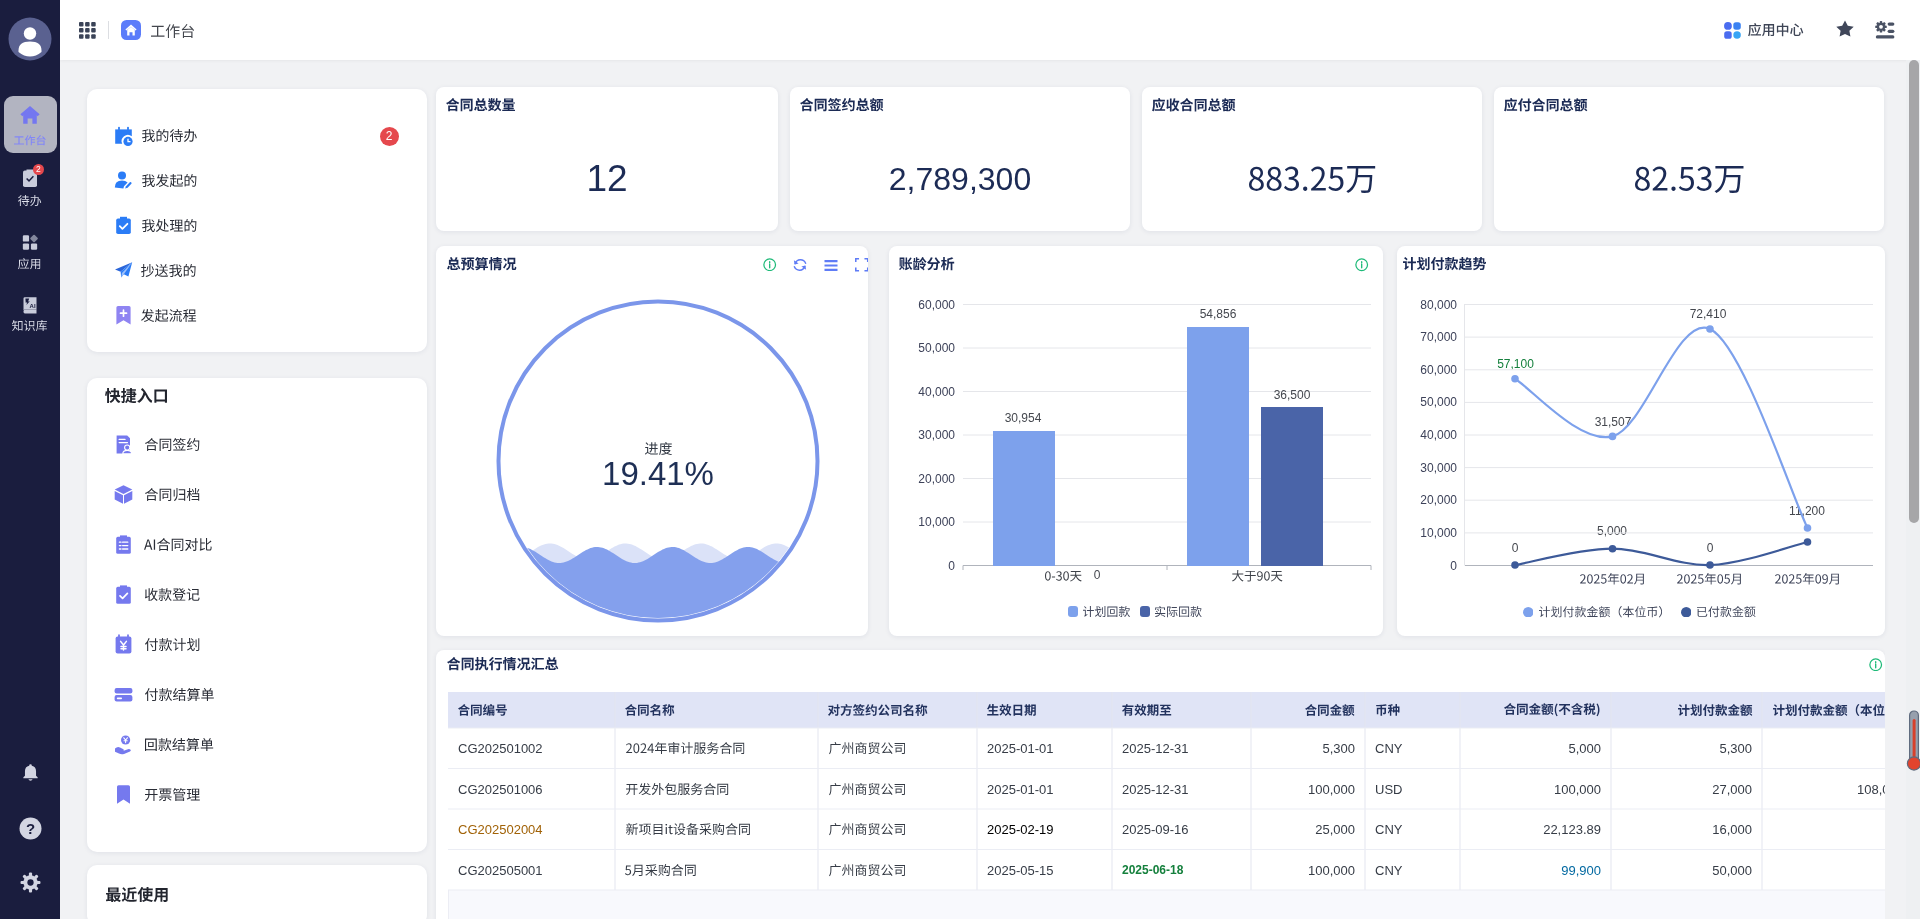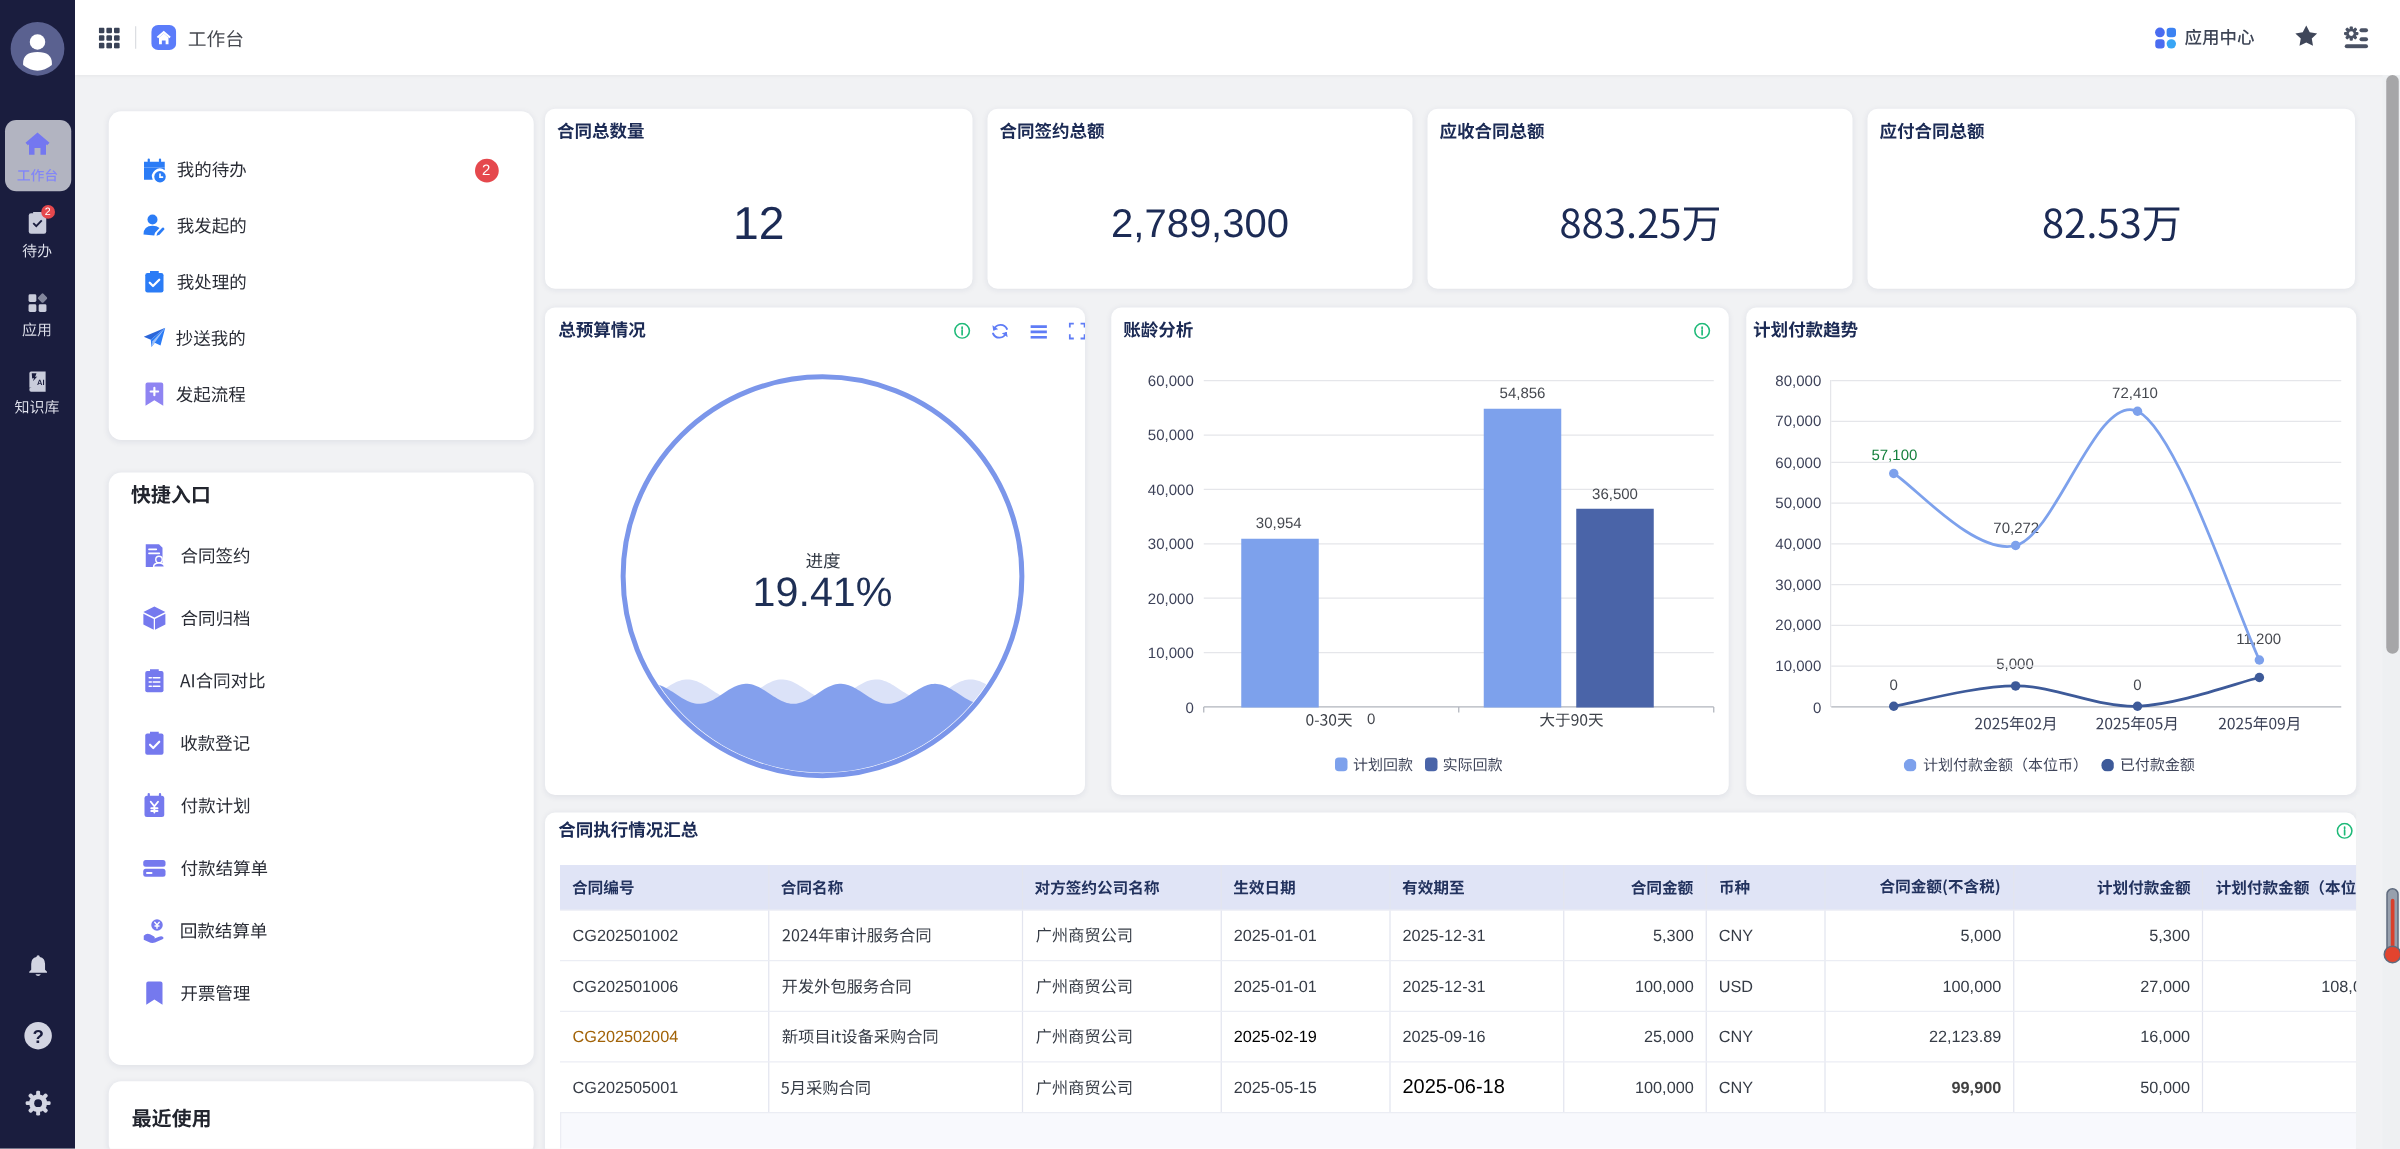--- a/index.html
+++ b/index.html
@@ -369,21 +369,21 @@
 <div style="position:absolute;right:463px;top:565.5px;transform:translateY(-50%);font-size:12px;color:#3d4259;font-weight:400;z-index:3;white-space:nowrap">0</div>
 <div style="position:absolute;right:463px;top:532.875px;transform:translateY(-50%);font-size:12px;color:#3d4259;font-weight:400;z-index:3;white-space:nowrap">10,000</div>
 <div style="position:absolute;right:463px;top:500.25px;transform:translateY(-50%);font-size:12px;color:#3d4259;font-weight:400;z-index:3;white-space:nowrap">20,000</div>
 <div style="position:absolute;right:463px;top:467.625px;transform:translateY(-50%);font-size:12px;color:#3d4259;font-weight:400;z-index:3;white-space:nowrap">30,000</div>
 <div style="position:absolute;right:463px;top:435.0px;transform:translateY(-50%);font-size:12px;color:#3d4259;font-weight:400;z-index:3;white-space:nowrap">40,000</div>
 <div style="position:absolute;right:463px;top:402.375px;transform:translateY(-50%);font-size:12px;color:#3d4259;font-weight:400;z-index:3;white-space:nowrap">50,000</div>
 <div style="position:absolute;right:463px;top:369.75px;transform:translateY(-50%);font-size:12px;color:#3d4259;font-weight:400;z-index:3;white-space:nowrap">60,000</div>
 <div style="position:absolute;right:463px;top:337.125px;transform:translateY(-50%);font-size:12px;color:#3d4259;font-weight:400;z-index:3;white-space:nowrap">70,000</div>
 <div style="position:absolute;right:463px;top:304.5px;transform:translateY(-50%);font-size:12px;color:#3d4259;font-weight:400;z-index:3;white-space:nowrap">80,000</div>
 <div style="position:absolute;left:1515.5px;top:364px;transform:translateX(-50%) translateY(-50%);font-size:12px;color:#15803d;font-weight:400;z-index:3;white-space:nowrap">57,100</div>
-<div style="position:absolute;left:1613px;top:422px;transform:translateX(-50%) translateY(-50%);font-size:12px;color:#45484f;font-weight:400;z-index:3;white-space:nowrap">70,272</div>
+<div style="position:absolute;left:1613px;top:422px;transform:translateX(-50%) translateY(-50%);font-size:12px;color:#45484f;font-weight:400;z-index:3;white-space:nowrap">31,507</div>
 <div style="position:absolute;left:1708px;top:314px;transform:translateX(-50%) translateY(-50%);font-size:12px;color:#45484f;font-weight:400;z-index:3;white-space:nowrap">72,410</div>
 <div style="position:absolute;left:1515px;top:547.5px;transform:translateX(-50%) translateY(-50%);font-size:12px;color:#45484f;font-weight:400;z-index:3;white-space:nowrap">0</div>
 <div style="position:absolute;left:1612px;top:531px;transform:translateX(-50%) translateY(-50%);font-size:12px;color:#45484f;font-weight:400;z-index:3;white-space:nowrap">5,000</div>
 <div style="position:absolute;left:1710px;top:547.5px;transform:translateX(-50%) translateY(-50%);font-size:12px;color:#45484f;font-weight:400;z-index:3;white-space:nowrap">0</div>
 <div style="position:absolute;left:1807px;top:511px;transform:translateX(-50%) translateY(-50%);font-size:12px;color:#45484f;font-weight:400;z-index:3;white-space:nowrap">11,200</div>
 <svg class="t" style="left:1578.5px;top:572.2px;z-index:3" width="65.9" height="13.6" viewBox="-0.5 -11.5 65.9 13.6">
     <path d="M0.6 0V-0.7Q2 -1.9 2.9 -3Q3.8 -4 4.3 -4.9Q4.7 -5.8 4.7 -6.6Q4.7 -7.1 4.6 -7.5Q4.4 -7.9 4 -8.2Q3.6 -8.4 3.1 -8.4Q2.5 -8.4 2 -8.1Q1.5 -7.8 1.2 -7.3L0.5 -8Q1.1 -8.6 1.7 -9Q2.3 -9.3 3.2 -9.3Q4 -9.3 4.6 -9Q5.2 -8.7 5.5 -8.1Q5.9 -7.5 5.9 -6.6Q5.9 -5.7 5.4 -4.8Q5 -3.9 4.2 -2.9Q3.3 -1.9 2.3 -0.9Q2.6 -0.9 3 -1Q3.4 -1 3.8 -1H6.3V0ZM10.4 0.2Q9.5 0.2 8.9 -0.4Q8.3 -0.9 7.9 -2Q7.6 -3 7.6 -4.6Q7.6 -6.2 7.9 -7.3Q8.3 -8.3 8.9 -8.8Q9.5 -9.3 10.4 -9.3Q11.3 -9.3 11.9 -8.8Q12.6 -8.3 12.9 -7.2Q13.3 -6.2 13.3 -4.6Q13.3 -3 12.9 -2Q12.6 -0.9 11.9 -0.4Q11.3 0.2 10.4 0.2ZM10.4 -0.8Q10.9 -0.8 11.3 -1.2Q11.7 -1.6 11.9 -2.4Q12.2 -3.3 12.2 -4.6Q12.2 -6 11.9 -6.8Q11.7 -7.6 11.3 -8Q10.9 -8.4 10.4 -8.4Q9.9 -8.4 9.5 -8Q9.1 -7.6 8.9 -6.8Q8.7 -6 8.7 -4.6Q8.7 -3.3 8.9 -2.4Q9.1 -1.6 9.5 -1.2Q9.9 -0.8 10.4 -0.8ZM14.4 0V-0.7Q15.9 -1.9 16.8 -3Q17.7 -4 18.2 -4.9Q18.6 -5.8 18.6 -6.6Q18.6 -7.1 18.4 -7.5Q18.3 -7.9 17.9 -8.2Q17.5 -8.4 16.9 -8.4Q16.4 -8.4 15.9 -8.1Q15.4 -7.8 15 -7.3L14.4 -8Q14.9 -8.6 15.6 -9Q16.2 -9.3 17.1 -9.3Q17.9 -9.3 18.5 -9Q19.1 -8.7 19.4 -8.1Q19.7 -7.5 19.7 -6.6Q19.7 -5.7 19.3 -4.8Q18.8 -3.9 18 -2.9Q17.2 -1.9 16.1 -0.9Q16.5 -0.9 16.9 -1Q17.3 -1 17.6 -1H20.2V0ZM24.1 0.2Q23.4 0.2 22.8 -0Q22.3 -0.2 21.9 -0.5Q21.5 -0.7 21.2 -1.1L21.7 -1.8Q22 -1.5 22.3 -1.3Q22.6 -1.1 23 -0.9Q23.5 -0.8 24 -0.8Q24.5 -0.8 25 -1Q25.4 -1.3 25.7 -1.8Q25.9 -2.3 25.9 -2.9Q25.9 -3.9 25.4 -4.5Q24.9 -5 24 -5Q23.6 -5 23.2 -4.9Q22.9 -4.8 22.5 -4.5L21.9 -4.9L22.2 -9.2H26.6V-8.2H23.2L22.9 -5.5Q23.3 -5.7 23.6 -5.8Q23.9 -5.9 24.3 -5.9Q25.1 -5.9 25.7 -5.6Q26.3 -5.3 26.7 -4.6Q27.1 -4 27.1 -3Q27.1 -2 26.7 -1.3Q26.2 -0.6 25.5 -0.2Q24.9 0.2 24.1 0.2ZM31.2 -10.5 32.2 -10.3Q31.8 -9.4 31.3 -8.5Q30.9 -7.6 30.3 -6.9Q29.8 -6.2 29.2 -5.6Q29.1 -5.7 29 -5.8Q28.8 -5.9 28.7 -6Q28.5 -6.1 28.4 -6.2Q29 -6.7 29.5 -7.4Q30 -8.1 30.5 -8.9Q30.9 -9.7 31.2 -10.5ZM31 -9H39.1V-8.1H30.6ZM30.4 -6.2H38.8V-5.3H31.3V-2.3H30.4ZM28.3 -2.8H39.7V-1.9H28.3ZM34.2 -8.5H35.1V1H34.2ZM43.7 0.2Q42.9 0.2 42.2 -0.4Q41.6 -0.9 41.2 -2Q40.9 -3 40.9 -4.6Q40.9 -6.2 41.2 -7.3Q41.6 -8.3 42.2 -8.8Q42.9 -9.3 43.7 -9.3Q44.6 -9.3 45.2 -8.8Q45.9 -8.3 46.2 -7.2Q46.6 -6.2 46.6 -4.6Q46.6 -3 46.2 -2Q45.9 -0.9 45.2 -0.4Q44.6 0.2 43.7 0.2ZM43.7 -0.8Q44.2 -0.8 44.6 -1.2Q45 -1.6 45.3 -2.4Q45.5 -3.3 45.5 -4.6Q45.5 -6 45.3 -6.8Q45 -7.6 44.6 -8Q44.2 -8.4 43.7 -8.4Q43.2 -8.4 42.8 -8Q42.4 -7.6 42.2 -6.8Q42 -6 42 -4.6Q42 -3.3 42.2 -2.4Q42.4 -1.6 42.8 -1.2Q43.2 -0.8 43.7 -0.8ZM47.7 0V-0.7Q49.2 -1.9 50.1 -3Q51 -4 51.5 -4.9Q51.9 -5.8 51.9 -6.6Q51.9 -7.1 51.8 -7.5Q51.6 -7.9 51.2 -8.2Q50.8 -8.4 50.3 -8.4Q49.7 -8.4 49.2 -8.1Q48.7 -7.8 48.3 -7.3L47.7 -8Q48.2 -8.6 48.9 -9Q49.5 -9.3 50.4 -9.3Q51.2 -9.3 51.8 -9Q52.4 -8.7 52.7 -8.1Q53.1 -7.5 53.1 -6.6Q53.1 -5.7 52.6 -4.8Q52.2 -3.9 51.3 -2.9Q50.5 -1.9 49.5 -0.9Q49.8 -0.9 50.2 -1Q50.6 -1 51 -1H53.5V0ZM57.3 -9.8H63.8V-8.9H57.3ZM57.3 -6.8H63.9V-5.9H57.3ZM57.2 -3.8H63.8V-2.9H57.2ZM56.7 -9.8H57.7V-6Q57.7 -5.2 57.6 -4.2Q57.5 -3.3 57.2 -2.4Q57 -1.4 56.5 -0.6Q56 0.3 55.2 1Q55.1 0.9 55 0.8Q54.9 0.6 54.7 0.5Q54.6 0.4 54.5 0.3Q55.2 -0.3 55.7 -1.1Q56.1 -1.9 56.4 -2.7Q56.6 -3.6 56.6 -4.4Q56.7 -5.2 56.7 -6ZM63.4 -9.8H64.4V-0.4Q64.4 0.1 64.2 0.4Q64.1 0.6 63.7 0.8Q63.4 0.9 62.7 0.9Q62.1 0.9 61.1 0.9Q61 0.8 61 0.6Q60.9 0.4 60.8 0.3Q60.8 0.1 60.7 -0Q61.2 -0 61.7 -0Q62.2 -0 62.5 -0Q62.9 -0 63 -0Q63.2 -0 63.3 -0.1Q63.4 -0.2 63.4 -0.4Z" fill="#3c4257"></path>
   </svg>
 <svg class="t" style="left:1676.2px;top:572.2px;z-index:3" width="65.9" height="13.6" viewBox="-0.5 -11.5 65.9 13.6">
     <path d="M0.6 0V-0.7Q2 -1.9 2.9 -3Q3.8 -4 4.3 -4.9Q4.7 -5.8 4.7 -6.6Q4.7 -7.1 4.6 -7.5Q4.4 -7.9 4 -8.2Q3.6 -8.4 3.1 -8.4Q2.5 -8.4 2 -8.1Q1.5 -7.8 1.2 -7.3L0.5 -8Q1.1 -8.6 1.7 -9Q2.3 -9.3 3.2 -9.3Q4 -9.3 4.6 -9Q5.2 -8.7 5.5 -8.1Q5.9 -7.5 5.9 -6.6Q5.9 -5.7 5.4 -4.8Q5 -3.9 4.2 -2.9Q3.3 -1.9 2.3 -0.9Q2.6 -0.9 3 -1Q3.4 -1 3.8 -1H6.3V0ZM10.4 0.2Q9.5 0.2 8.9 -0.4Q8.3 -0.9 7.9 -2Q7.6 -3 7.6 -4.6Q7.6 -6.2 7.9 -7.3Q8.3 -8.3 8.9 -8.8Q9.5 -9.3 10.4 -9.3Q11.3 -9.3 11.9 -8.8Q12.6 -8.3 12.9 -7.2Q13.3 -6.2 13.3 -4.6Q13.3 -3 12.9 -2Q12.6 -0.9 11.9 -0.4Q11.3 0.2 10.4 0.2ZM10.4 -0.8Q10.9 -0.8 11.3 -1.2Q11.7 -1.6 11.9 -2.4Q12.2 -3.3 12.2 -4.6Q12.2 -6 11.9 -6.8Q11.7 -7.6 11.3 -8Q10.9 -8.4 10.4 -8.4Q9.9 -8.4 9.5 -8Q9.1 -7.6 8.9 -6.8Q8.7 -6 8.7 -4.6Q8.7 -3.3 8.9 -2.4Q9.1 -1.6 9.5 -1.2Q9.9 -0.8 10.4 -0.8ZM14.4 0V-0.7Q15.9 -1.9 16.8 -3Q17.7 -4 18.2 -4.9Q18.6 -5.8 18.6 -6.6Q18.6 -7.1 18.4 -7.5Q18.3 -7.9 17.9 -8.2Q17.5 -8.4 16.9 -8.4Q16.4 -8.4 15.9 -8.1Q15.4 -7.8 15 -7.3L14.4 -8Q14.9 -8.6 15.6 -9Q16.2 -9.3 17.1 -9.3Q17.9 -9.3 18.5 -9Q19.1 -8.7 19.4 -8.1Q19.7 -7.5 19.7 -6.6Q19.7 -5.7 19.3 -4.8Q18.8 -3.9 18 -2.9Q17.2 -1.9 16.1 -0.9Q16.5 -0.9 16.9 -1Q17.3 -1 17.6 -1H20.2V0ZM24.1 0.2Q23.4 0.2 22.8 -0Q22.3 -0.2 21.9 -0.5Q21.5 -0.7 21.2 -1.1L21.7 -1.8Q22 -1.5 22.3 -1.3Q22.6 -1.1 23 -0.9Q23.5 -0.8 24 -0.8Q24.5 -0.8 25 -1Q25.4 -1.3 25.7 -1.8Q25.9 -2.3 25.9 -2.9Q25.9 -3.9 25.4 -4.5Q24.9 -5 24 -5Q23.6 -5 23.2 -4.9Q22.9 -4.8 22.5 -4.5L21.9 -4.9L22.2 -9.2H26.6V-8.2H23.2L22.9 -5.5Q23.3 -5.7 23.6 -5.8Q23.9 -5.9 24.3 -5.9Q25.1 -5.9 25.7 -5.6Q26.3 -5.3 26.7 -4.6Q27.1 -4 27.1 -3Q27.1 -2 26.7 -1.3Q26.2 -0.6 25.5 -0.2Q24.9 0.2 24.1 0.2ZM31.2 -10.5 32.2 -10.3Q31.8 -9.4 31.3 -8.5Q30.9 -7.6 30.3 -6.9Q29.8 -6.2 29.2 -5.6Q29.1 -5.7 29 -5.8Q28.8 -5.9 28.7 -6Q28.5 -6.1 28.4 -6.2Q29 -6.7 29.5 -7.4Q30 -8.1 30.5 -8.9Q30.9 -9.7 31.2 -10.5ZM31 -9H39.1V-8.1H30.6ZM30.4 -6.2H38.8V-5.3H31.3V-2.3H30.4ZM28.3 -2.8H39.7V-1.9H28.3ZM34.2 -8.5H35.1V1H34.2ZM43.7 0.2Q42.9 0.2 42.2 -0.4Q41.6 -0.9 41.2 -2Q40.9 -3 40.9 -4.6Q40.9 -6.2 41.2 -7.3Q41.6 -8.3 42.2 -8.8Q42.9 -9.3 43.7 -9.3Q44.6 -9.3 45.2 -8.8Q45.9 -8.3 46.2 -7.2Q46.6 -6.2 46.6 -4.6Q46.6 -3 46.2 -2Q45.9 -0.9 45.2 -0.4Q44.6 0.2 43.7 0.2ZM43.7 -0.8Q44.2 -0.8 44.6 -1.2Q45 -1.6 45.3 -2.4Q45.5 -3.3 45.5 -4.6Q45.5 -6 45.3 -6.8Q45 -7.6 44.6 -8Q44.2 -8.4 43.7 -8.4Q43.2 -8.4 42.8 -8Q42.4 -7.6 42.2 -6.8Q42 -6 42 -4.6Q42 -3.3 42.2 -2.4Q42.4 -1.6 42.8 -1.2Q43.2 -0.8 43.7 -0.8ZM50.5 0.2Q49.7 0.2 49.2 -0Q48.7 -0.2 48.3 -0.5Q47.8 -0.7 47.5 -1.1L48.1 -1.8Q48.4 -1.5 48.7 -1.3Q49 -1.1 49.4 -0.9Q49.8 -0.8 50.3 -0.8Q50.9 -0.8 51.3 -1Q51.8 -1.3 52 -1.8Q52.3 -2.3 52.3 -2.9Q52.3 -3.9 51.8 -4.5Q51.3 -5 50.4 -5Q49.9 -5 49.6 -4.9Q49.3 -4.8 48.9 -4.5L48.3 -4.9L48.6 -9.2H53V-8.2H49.6L49.3 -5.5Q49.6 -5.7 50 -5.8Q50.3 -5.9 50.7 -5.9Q51.5 -5.9 52.1 -5.6Q52.7 -5.3 53.1 -4.6Q53.5 -4 53.5 -3Q53.5 -2 53 -1.3Q52.6 -0.6 51.9 -0.2Q51.2 0.2 50.5 0.2ZM57.3 -9.8H63.8V-8.9H57.3ZM57.3 -6.8H63.9V-5.9H57.3ZM57.2 -3.8H63.8V-2.9H57.2ZM56.7 -9.8H57.7V-6Q57.7 -5.2 57.6 -4.2Q57.5 -3.3 57.2 -2.4Q57 -1.4 56.5 -0.6Q56 0.3 55.2 1Q55.1 0.9 55 0.8Q54.9 0.6 54.7 0.5Q54.6 0.4 54.5 0.3Q55.2 -0.3 55.7 -1.1Q56.1 -1.9 56.4 -2.7Q56.6 -3.6 56.6 -4.4Q56.7 -5.2 56.7 -6ZM63.4 -9.8H64.4V-0.4Q64.4 0.1 64.2 0.4Q64.1 0.6 63.7 0.8Q63.4 0.9 62.7 0.9Q62.1 0.9 61.1 0.9Q61 0.8 61 0.6Q60.9 0.4 60.8 0.3Q60.8 0.1 60.7 -0Q61.2 -0 61.7 -0Q62.2 -0 62.5 -0Q62.9 -0 63 -0Q63.2 -0 63.3 -0.1Q63.4 -0.2 63.4 -0.4Z" fill="#3c4257"></path>
@@ -501,24 +501,24 @@
 <div style="position:absolute;right:319px;top:829.3px;transform:translateY(-50%);font-size:13px;color:#363c46;font-weight:400;z-index:3;white-space:nowrap">22,123.89</div>
 <div style="position:absolute;right:168px;top:829.3px;transform:translateY(-50%);font-size:13px;color:#363c46;font-weight:400;z-index:3;white-space:nowrap">16,000</div>
 <div style="position:absolute;left:458px;top:869.8px;transform:translateY(-50%);font-size:13px;color:#363c46;font-weight:400;z-index:3;white-space:nowrap">CG202505001</div>
 <svg class="t" style="left:624.4px;top:862.8px;z-index:3" width="72.7" height="14.0" viewBox="-0.6 -12.0 72.7 14.0">
     <path d="M3.4 0.2Q2.7 0.2 2.1 -0Q1.5 -0.2 1.1 -0.5Q0.7 -0.8 0.4 -1.1L0.9 -1.9Q1.2 -1.6 1.6 -1.4Q1.9 -1.1 2.3 -1Q2.7 -0.8 3.3 -0.8Q3.9 -0.8 4.3 -1.1Q4.8 -1.4 5 -1.9Q5.3 -2.4 5.3 -3.1Q5.3 -4.1 4.8 -4.7Q4.2 -5.2 3.3 -5.2Q2.9 -5.2 2.5 -5.1Q2.2 -4.9 1.8 -4.7L1.1 -5.1L1.4 -9.5H6.1V-8.5H2.5L2.2 -5.8Q2.5 -5.9 2.9 -6Q3.2 -6.1 3.6 -6.1Q4.4 -6.1 5.1 -5.8Q5.7 -5.5 6.1 -4.8Q6.5 -4.2 6.5 -3.1Q6.5 -2.1 6.1 -1.3Q5.6 -0.6 4.9 -0.2Q4.2 0.2 3.4 0.2ZM10.5 -10.2H17.3V-9.3H10.5ZM10.5 -7.1H17.3V-6.2H10.5ZM10.4 -4H17.3V-3H10.4ZM9.9 -10.2H10.9V-6.2Q10.9 -5.4 10.8 -4.4Q10.7 -3.5 10.5 -2.5Q10.2 -1.5 9.7 -0.6Q9.2 0.3 8.3 1.1Q8.3 0.9 8.1 0.8Q8 0.7 7.9 0.5Q7.7 0.4 7.6 0.3Q8.4 -0.3 8.8 -1.2Q9.3 -2 9.5 -2.8Q9.8 -3.7 9.8 -4.6Q9.9 -5.4 9.9 -6.2ZM16.9 -10.2H17.9V-0.4Q17.9 0.1 17.7 0.4Q17.6 0.7 17.2 0.8Q16.8 0.9 16.2 1Q15.5 1 14.4 1Q14.4 0.8 14.3 0.6Q14.3 0.5 14.2 0.3Q14.1 0.1 14 -0Q14.6 -0 15.1 -0Q15.6 -0 15.9 -0Q16.3 -0 16.5 -0Q16.7 -0 16.8 -0.1Q16.9 -0.2 16.9 -0.4ZM30.6 -9 31.6 -8.6Q31.3 -8 30.9 -7.5Q30.6 -6.9 30.2 -6.3Q29.8 -5.8 29.5 -5.4L28.7 -5.7Q29 -6.2 29.4 -6.7Q29.8 -7.3 30.1 -7.9Q30.4 -8.5 30.6 -9ZM22.1 -8.1 22.9 -8.4Q23.3 -7.9 23.7 -7.2Q24.1 -6.6 24.2 -6L23.3 -5.7Q23.2 -6.2 22.8 -6.9Q22.5 -7.5 22.1 -8.1ZM25.6 -8.6 26.5 -8.9Q26.7 -8.5 26.9 -8.1Q27 -7.6 27.2 -7.2Q27.3 -6.8 27.3 -6.5L26.4 -6.2Q26.3 -6.7 26.1 -7.3Q25.9 -8 25.6 -8.6ZM26.2 -6H27.2V1H26.2ZM21 -4.9H32.5V-3.9H21ZM31 -10.8 31.8 -9.9Q30.8 -9.7 29.5 -9.6Q28.3 -9.4 27 -9.3Q25.6 -9.2 24.3 -9.1Q22.9 -9 21.6 -9Q21.6 -9.1 21.6 -9.3Q21.6 -9.5 21.5 -9.6Q21.5 -9.8 21.4 -9.9Q22.7 -9.9 24 -10Q25.3 -10.1 26.6 -10.2Q27.9 -10.3 29 -10.5Q30.1 -10.6 31 -10.8ZM25.9 -4.5 26.7 -4.2Q26.3 -3.4 25.7 -2.7Q25 -2 24.3 -1.4Q23.6 -0.8 22.9 -0.3Q22.1 0.2 21.4 0.5Q21.3 0.4 21.2 0.3Q21.1 0.1 20.9 -0.1Q20.8 -0.2 20.7 -0.3Q21.4 -0.6 22.1 -1.1Q22.9 -1.5 23.6 -2.1Q24.3 -2.6 24.9 -3.3Q25.5 -3.9 25.9 -4.5ZM27.5 -4.5Q27.9 -3.9 28.5 -3.3Q29.1 -2.7 29.8 -2.1Q30.5 -1.5 31.3 -1.1Q32 -0.6 32.8 -0.3Q32.7 -0.2 32.5 -0.1Q32.4 0.1 32.3 0.2Q32.1 0.4 32 0.5Q31.3 0.2 30.5 -0.3Q29.8 -0.8 29.1 -1.5Q28.4 -2.1 27.7 -2.8Q27.1 -3.5 26.6 -4.2ZM36 -8.2H36.8V-4.8Q36.8 -4.1 36.7 -3.3Q36.6 -2.6 36.4 -1.8Q36.1 -1 35.6 -0.3Q35.1 0.4 34.3 1Q34.2 0.9 34 0.7Q33.8 0.5 33.7 0.4Q34.5 -0.1 35 -0.7Q35.5 -1.4 35.7 -2.1Q35.9 -2.8 36 -3.5Q36 -4.2 36 -4.8ZM36.6 -1.5 37.3 -2Q37.6 -1.6 37.9 -1.2Q38.3 -0.8 38.6 -0.4Q38.9 -0 39.1 0.3L38.4 0.8Q38.2 0.5 37.9 0.1Q37.6 -0.3 37.3 -0.7Q36.9 -1.2 36.6 -1.5ZM34.3 -10.1H38.6V-2.3H37.8V-9.3H35V-2.3H34.3ZM40.6 -10.9 41.6 -10.7Q41.3 -9.8 41 -8.9Q40.7 -8.1 40.3 -7.3Q39.9 -6.5 39.4 -5.9Q39.3 -6 39.2 -6.1Q39 -6.2 38.9 -6.4Q38.7 -6.5 38.6 -6.5Q39.1 -7.1 39.4 -7.8Q39.8 -8.5 40.1 -9.3Q40.4 -10.1 40.6 -10.9ZM40.5 -8.9H44.8V-8H40.1ZM44.4 -8.9H45.3Q45.3 -8.9 45.3 -8.8Q45.3 -8.7 45.3 -8.5Q45.3 -8.4 45.3 -8.4Q45.3 -6 45.2 -4.5Q45.1 -2.9 45 -1.9Q45 -0.9 44.8 -0.3Q44.7 0.2 44.5 0.5Q44.3 0.7 44.1 0.9Q43.9 1 43.6 1Q43.3 1 42.8 1Q42.4 1 41.9 1Q41.9 0.8 41.8 0.5Q41.8 0.2 41.6 0Q42.1 0.1 42.6 0.1Q43 0.1 43.2 0.1Q43.4 0.1 43.5 0.1Q43.6 0 43.7 -0.1Q43.8 -0.3 43.9 -0.8Q44 -1.3 44.1 -2.3Q44.2 -3.3 44.3 -4.9Q44.3 -6.4 44.4 -8.6ZM39.5 -1.8 39.5 -2.5 39.9 -2.8 43.1 -3.4Q43.1 -3.2 43.1 -3Q43.2 -2.8 43.2 -2.7Q42.1 -2.4 41.4 -2.3Q40.7 -2.1 40.3 -2Q40 -1.9 39.8 -1.9Q39.6 -1.8 39.5 -1.8ZM39.5 -1.8Q39.5 -1.9 39.5 -2Q39.4 -2.2 39.3 -2.3Q39.3 -2.5 39.2 -2.6Q39.4 -2.6 39.5 -2.9Q39.6 -3.1 39.8 -3.4Q39.9 -3.6 40.1 -4.2Q40.3 -4.7 40.5 -5.5Q40.7 -6.2 40.8 -7L41.7 -6.7Q41.6 -5.9 41.3 -5.1Q41 -4.3 40.7 -3.6Q40.4 -2.9 40.1 -2.3V-2.3Q40.1 -2.3 40 -2.2Q39.9 -2.2 39.8 -2.1Q39.7 -2 39.6 -1.9Q39.5 -1.8 39.5 -1.8ZM41.9 -5 42.6 -5.2Q42.9 -4.7 43.1 -4.1Q43.3 -3.5 43.5 -3Q43.7 -2.4 43.7 -2L43 -1.7Q42.9 -2.2 42.8 -2.7Q42.6 -3.3 42.4 -3.9Q42.2 -4.5 41.9 -5ZM49.4 -6.7H56V-5.8H49.4ZM49.2 -0.6H56.2V0.3H49.2ZM48.8 -4.2H56.8V1H55.8V-3.3H49.7V1H48.8ZM52.9 -11 53.8 -10.5Q53.1 -9.4 52.1 -8.5Q51.1 -7.5 49.9 -6.7Q48.7 -5.9 47.4 -5.4Q47.3 -5.6 47.1 -5.8Q46.9 -6.1 46.7 -6.2Q48 -6.7 49.1 -7.4Q50.3 -8.2 51.3 -9.1Q52.3 -9.9 52.9 -11ZM53.1 -10.2Q54.3 -8.9 55.7 -8Q57.2 -7.1 58.8 -6.4Q58.6 -6.2 58.4 -6Q58.2 -5.7 58.1 -5.5Q57 -6 56 -6.6Q55 -7.3 54.1 -8Q53.2 -8.8 52.3 -9.8ZM62.4 -8H69V-7.1H62.4ZM63.1 -5.7H64V-0.7H63.1ZM63.6 -5.7H68.3V-1.6H63.6V-2.4H67.4V-4.9H63.6ZM60.4 -10.2H70.7V-9.3H61.3V1.1H60.4ZM70.1 -10.2H71.1V-0.2Q71.1 0.3 71 0.5Q70.8 0.8 70.5 0.9Q70.3 1 69.7 1Q69.2 1.1 68.4 1Q68.4 0.9 68.3 0.7Q68.2 0.6 68.2 0.4Q68.1 0.2 68 0.1Q68.6 0.1 69.1 0.1Q69.7 0.1 69.8 0.1Q70 0.1 70.1 0Q70.1 -0 70.1 -0.2Z" fill="#363c46"></path>
   </svg>
 <svg class="t" style="left:827.5px;top:862.7px;z-index:3" width="78.0" height="14.1" viewBox="-0.5 -12.0 78.0 14.1">
     <path d="M2.3 -8.9H12.2V-8H2.3ZM1.9 -8.9H2.9V-5.2Q2.9 -4.5 2.8 -3.7Q2.8 -2.8 2.6 -2Q2.4 -1.1 2.1 -0.3Q1.8 0.5 1.3 1.2Q1.2 1.1 1.1 0.9Q0.9 0.8 0.8 0.7Q0.6 0.5 0.5 0.5Q1.1 -0.4 1.4 -1.3Q1.7 -2.3 1.8 -3.3Q1.9 -4.3 1.9 -5.2ZM6.1 -10.7 7.1 -10.9Q7.3 -10.5 7.5 -10Q7.7 -9.4 7.8 -9.1L6.8 -8.8Q6.7 -9.2 6.5 -9.7Q6.3 -10.3 6.1 -10.7ZM16.1 -10.7H17V-6.7Q17 -5.7 17 -4.6Q16.9 -3.6 16.6 -2.6Q16.4 -1.6 15.8 -0.7Q15.3 0.2 14.4 1Q14.4 0.9 14.2 0.8Q14.1 0.6 14 0.5Q13.8 0.4 13.7 0.3Q14.5 -0.5 15 -1.3Q15.5 -2.1 15.7 -3Q15.9 -3.9 16 -4.8Q16.1 -5.8 16.1 -6.7ZM19.8 -10.4H20.7V0.1H19.8ZM23.7 -10.7H24.6V0.9H23.7ZM14.6 -7.7 15.4 -7.5Q15.3 -6.9 15.1 -6.2Q15 -5.6 14.7 -5Q14.5 -4.4 14.2 -3.9L13.4 -4.3Q13.7 -4.7 13.9 -5.3Q14.2 -5.9 14.3 -6.5Q14.5 -7.1 14.6 -7.7ZM17.4 -7.2 18.2 -7.5Q18.4 -7 18.6 -6.4Q18.8 -5.8 19 -5.2Q19.1 -4.7 19.2 -4.3L18.3 -3.9Q18.3 -4.3 18.1 -4.9Q18 -5.5 17.8 -6.1Q17.6 -6.7 17.4 -7.2ZM21 -7.3 21.8 -7.6Q22.1 -7.1 22.4 -6.5Q22.7 -6 22.9 -5.4Q23.2 -4.9 23.3 -4.4L22.5 -4Q22.3 -4.4 22.1 -5Q21.9 -5.6 21.6 -6.2Q21.3 -6.7 21 -7.3ZM27.5 -6.8H37.1V-6H28.5V1H27.5ZM36.6 -6.8H37.5V-0Q37.5 0.3 37.4 0.5Q37.3 0.7 37 0.8Q36.7 0.9 36.2 0.9Q35.7 1 34.8 1Q34.8 0.8 34.7 0.6Q34.6 0.4 34.5 0.2Q34.9 0.2 35.3 0.2Q35.7 0.2 35.9 0.2Q36.2 0.2 36.3 0.2Q36.5 0.2 36.5 0.2Q36.6 0.1 36.6 -0ZM30.6 -3.6H34.9V-0.6H30.6V-1.4H34V-2.9H30.6ZM30.1 -3.6H30.9V-0H30.1ZM26.8 -9.5H38.2V-8.7H26.8ZM29.6 -8.4 30.4 -8.7Q30.7 -8.3 30.9 -7.9Q31.1 -7.5 31.3 -7.2L30.4 -6.8Q30.2 -7.1 30 -7.6Q29.8 -8 29.6 -8.4ZM34.6 -8.6 35.6 -8.3Q35.3 -7.8 34.9 -7.3Q34.6 -6.7 34.3 -6.4L33.5 -6.6Q33.6 -6.9 33.9 -7.2Q34.1 -7.6 34.3 -7.9Q34.4 -8.3 34.6 -8.6ZM31.7 -10.7 32.7 -11Q32.9 -10.6 33.1 -10.1Q33.3 -9.6 33.4 -9.3L32.4 -9Q32.3 -9.3 32.1 -9.8Q31.9 -10.3 31.7 -10.7ZM33.3 -5.3 33.8 -5.8Q34.3 -5.6 34.8 -5.2Q35.2 -4.9 35.7 -4.5Q36.1 -4.2 36.4 -3.9L35.8 -3.2Q35.5 -3.5 35.1 -3.9Q34.7 -4.2 34.2 -4.6Q33.7 -5 33.3 -5.3ZM31.1 -5.8 31.9 -5.4Q31.5 -5 31.1 -4.6Q30.7 -4.2 30.2 -3.8Q29.7 -3.5 29.3 -3.2Q29.3 -3.3 29.2 -3.4Q29.1 -3.6 29 -3.7Q28.9 -3.9 28.9 -4Q29.4 -4.3 30.1 -4.8Q30.7 -5.3 31.1 -5.8ZM44.5 -10.9 44.9 -10.1Q44.4 -9.9 43.7 -9.8Q43 -9.7 42.3 -9.6Q41.6 -9.5 41 -9.4Q41 -9.6 40.9 -9.8Q40.8 -10 40.7 -10.2Q41.4 -10.2 42.1 -10.3Q42.7 -10.4 43.4 -10.6Q44 -10.7 44.5 -10.9ZM43 -8.7 43.8 -9Q44 -8.6 44.3 -8.2Q44.6 -7.7 44.8 -7.2Q45 -6.8 45.2 -6.4L44.4 -6Q44.2 -6.4 44 -6.9Q43.8 -7.3 43.5 -7.8Q43.3 -8.3 43 -8.7ZM45.4 -10.3H50.2V-9.5H45.4ZM49.9 -10.3H50.9Q50.9 -10.3 50.8 -10.1Q50.8 -10 50.8 -9.9Q50.8 -8.7 50.7 -7.9Q50.6 -7.2 50.5 -6.8Q50.3 -6.4 50.2 -6.2Q50 -6 49.8 -5.9Q49.7 -5.9 49.4 -5.9Q49.2 -5.8 48.8 -5.8Q48.4 -5.8 48 -5.9Q48 -6.1 47.9 -6.3Q47.9 -6.5 47.8 -6.7Q48.2 -6.7 48.5 -6.7Q48.9 -6.6 49 -6.6Q49.3 -6.6 49.4 -6.8Q49.5 -6.9 49.6 -7.2Q49.7 -7.6 49.8 -8.3Q49.9 -9 49.9 -10.1ZM47.3 -10.1H48.2Q48.1 -9 47.9 -8.1Q47.6 -7.2 47.1 -6.6Q46.5 -5.9 45.5 -5.5Q45.4 -5.7 45.3 -5.9Q45.1 -6.1 45 -6.2Q45.9 -6.6 46.4 -7.1Q46.8 -7.7 47.1 -8.4Q47.3 -9.1 47.3 -10.1ZM40.7 -5.6Q40.7 -5.8 40.6 -5.9Q40.5 -6 40.4 -6.2Q40.4 -6.3 40.3 -6.4Q40.4 -6.5 40.6 -6.7Q40.7 -6.9 40.7 -7.3V-10.2H41.7V-6.6Q41.7 -6.6 41.6 -6.5Q41.5 -6.4 41.3 -6.3Q41.2 -6.2 41 -6.1Q40.9 -6 40.8 -5.9Q40.7 -5.8 40.7 -5.6ZM40.7 -5.6 40.6 -6.5 41 -6.8 44.2 -7.8Q44.2 -7.6 44.2 -7.4Q44.3 -7.1 44.3 -7Q43.2 -6.6 42.5 -6.4Q41.8 -6.1 41.5 -6Q41.1 -5.9 40.9 -5.8Q40.8 -5.7 40.7 -5.6ZM45 -3.9H46V-2.8Q46 -2.4 45.9 -2Q45.8 -1.6 45.5 -1.2Q45.2 -0.8 44.5 -0.4Q43.9 0 42.9 0.4Q42 0.8 40.5 1.1Q40.4 1 40.3 0.8Q40.2 0.7 40.1 0.5Q40 0.4 39.9 0.3Q41.3 0 42.2 -0.3Q43.2 -0.6 43.7 -0.9Q44.3 -1.2 44.5 -1.5Q44.8 -1.9 44.9 -2.2Q45 -2.5 45 -2.8ZM45.9 -0.9 46.3 -1.6Q46.9 -1.4 47.6 -1.2Q48.3 -1 48.9 -0.8Q49.6 -0.5 50.2 -0.3Q50.8 -0 51.2 0.2L50.7 1Q50.3 0.8 49.7 0.5Q49.1 0.3 48.5 0Q47.8 -0.3 47.1 -0.5Q46.5 -0.7 45.9 -0.9ZM41.4 -5.3H49.8V-1.2H48.8V-4.4H42.3V-1.1H41.4ZM59.9 -3.6 60.9 -4Q61.4 -3.3 62 -2.5Q62.6 -1.7 63.1 -0.9Q63.7 -0.2 64 0.4L63 1Q62.7 0.4 62.2 -0.4Q61.7 -1.2 61.1 -2Q60.5 -2.9 59.9 -3.6ZM56.2 -10.5 57.3 -10.3Q56.8 -9.2 56.2 -8.2Q55.6 -7.2 55 -6.4Q54.3 -5.5 53.6 -4.9Q53.5 -5 53.3 -5.1Q53.1 -5.2 53 -5.4Q52.8 -5.5 52.7 -5.6Q53.4 -6.1 54.1 -6.9Q54.7 -7.7 55.3 -8.6Q55.8 -9.6 56.2 -10.5ZM60.6 -10.6Q61 -10 61.4 -9.3Q61.9 -8.6 62.4 -7.9Q62.9 -7.2 63.5 -6.7Q64 -6.1 64.5 -5.7Q64.4 -5.6 64.2 -5.5Q64.1 -5.3 64 -5.2Q63.8 -5 63.7 -4.9Q63.2 -5.3 62.7 -6Q62.1 -6.6 61.6 -7.3Q61 -8 60.6 -8.8Q60.1 -9.5 59.7 -10.3ZM54.1 0.2Q54.1 0.1 54 -0.1Q53.9 -0.3 53.9 -0.5Q53.8 -0.7 53.7 -0.8Q54 -0.9 54.3 -1.2Q54.5 -1.5 54.9 -1.9Q55.1 -2.2 55.5 -2.7Q55.8 -3.2 56.3 -3.9Q56.7 -4.5 57.2 -5.3Q57.7 -6.1 58 -7L59.1 -6.5Q58.5 -5.4 57.8 -4.3Q57.1 -3.2 56.4 -2.2Q55.6 -1.2 54.9 -0.4V-0.4Q54.9 -0.4 54.8 -0.3Q54.6 -0.3 54.5 -0.2Q54.3 -0.1 54.2 -0Q54.1 0.1 54.1 0.2ZM54.1 0.2 54.1 -0.6 54.8 -1 62.1 -1.4Q62.1 -1.2 62.2 -1Q62.2 -0.7 62.3 -0.5Q60.5 -0.4 59.3 -0.3Q58 -0.2 57.2 -0.2Q56.3 -0.1 55.8 -0.1Q55.2 -0 54.9 0Q54.6 0.1 54.4 0.1Q54.2 0.1 54.1 0.2ZM66.1 -10.1H75.9V-9.1H66.1ZM66.2 -7.8H74.1V-6.9H66.2ZM75.6 -10.1H76.5V-0.4Q76.5 0.1 76.4 0.4Q76.3 0.6 76 0.8Q75.6 0.9 75 0.9Q74.4 1 73.5 0.9Q73.5 0.8 73.4 0.6Q73.4 0.4 73.3 0.2Q73.2 0 73.2 -0.1Q73.6 -0.1 74 -0.1Q74.5 -0.1 74.8 -0.1Q75.1 -0.1 75.2 -0.1Q75.4 -0.1 75.5 -0.2Q75.6 -0.2 75.6 -0.4ZM67.1 -5.5H68V-0.4H67.1ZM67.8 -5.5H73.2V-1.3H67.8V-2.2H72.2V-4.6H67.8Z" fill="#363c46"></path>
   </svg>
 <div style="position:absolute;left:987px;top:869.8px;transform:translateY(-50%);font-size:13px;color:#363c46;font-weight:400;z-index:3;white-space:nowrap">2025-05-15</div>
-<div style="position:absolute;left:1122px;top:869.8px;transform:translateY(-50%);font-size:16px;color:#000000;font-weight:400;z-index:3;white-space:nowrap">2025-06-18</div>
+<div style="position:absolute;left:1122px;top:869.8px;transform:translateY(-50%);font-size:12px;color:#15803d;font-weight:700;z-index:3;white-space:nowrap">2025-06-18</div>
 <div style="position:absolute;right:565px;top:869.8px;transform:translateY(-50%);font-size:13px;color:#363c46;font-weight:400;z-index:3;white-space:nowrap">100,000</div>
 <div style="position:absolute;left:1375px;top:869.8px;transform:translateY(-50%);font-size:13px;color:#363c46;font-weight:400;z-index:3;white-space:nowrap">CNY</div>
-<div style="position:absolute;right:319px;top:869.8px;transform:translateY(-50%);font-size:13px;color:#404040;font-weight:700;z-index:3;white-space:nowrap">99,900</div>
+<div style="position:absolute;right:319px;top:869.8px;transform:translateY(-50%);font-size:13px;color:#0369a1;font-weight:400;z-index:3;white-space:nowrap">99,900</div>
 <div style="position:absolute;right:168px;top:869.8px;transform:translateY(-50%);font-size:13px;color:#363c46;font-weight:400;z-index:3;white-space:nowrap">50,000</div>
 <div style="position:absolute;left:1885px;top:636px;width:35px;height:283px;background:#f1f2f4;z-index:5;"></div>
 <div style="position:absolute;left:1906px;top:60px;width:14px;height:859px;background:#eef0f2;z-index:5;"></div>
 <div style="position:absolute;left:1909px;top:60px;width:10px;height:463px;background:#a6a6a8;border-radius:5px;z-index:6;"></div>
 <svg class="ic" style="left:1906px;top:710px;z-index:7" width="16" height="66" viewBox="0 0 16 66">
 <rect x="3.6" y="1" width="8.8" height="56" rx="4.4" fill="#97a0ad" stroke="#5f6b7e" stroke-width="1.2"></rect>
 <rect x="6.6" y="9" width="3" height="46" rx="1.5" fill="#d8402c"></rect>
 <circle cx="8" cy="53.5" r="6.6" fill="#e2442e" stroke="#5f6b7e" stroke-width="1.2"></circle>
 </svg>
 </body></html>

